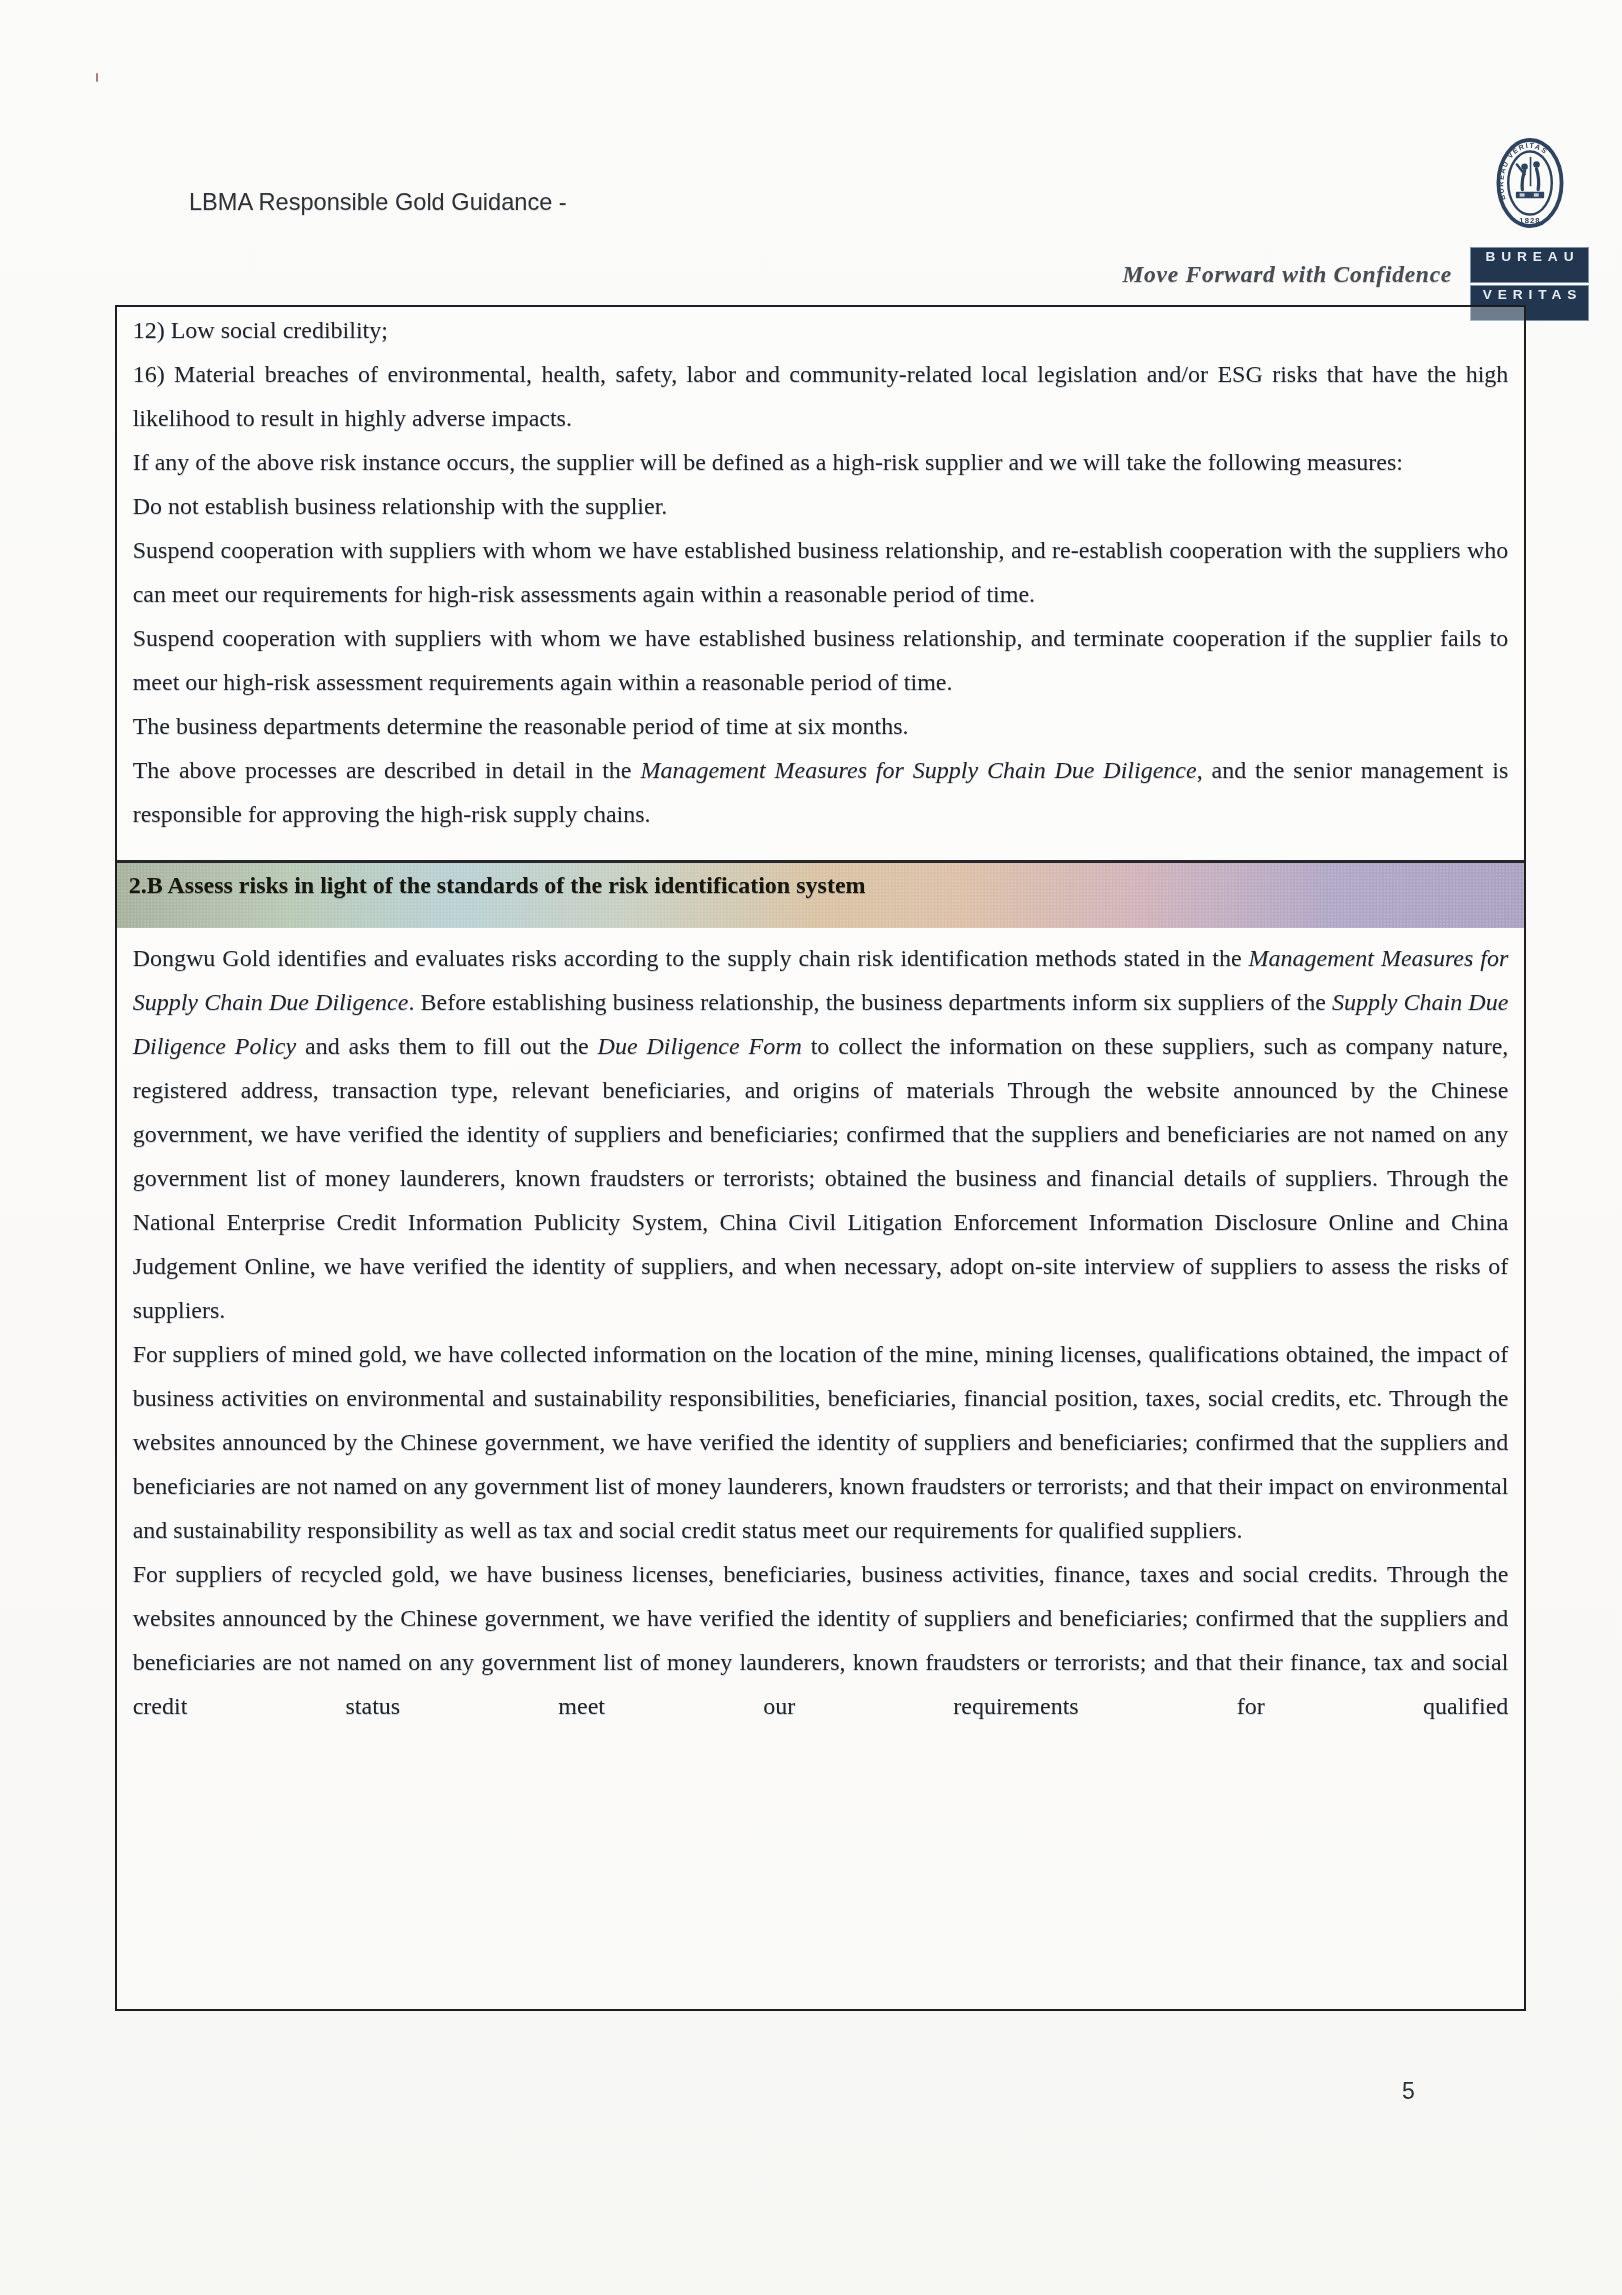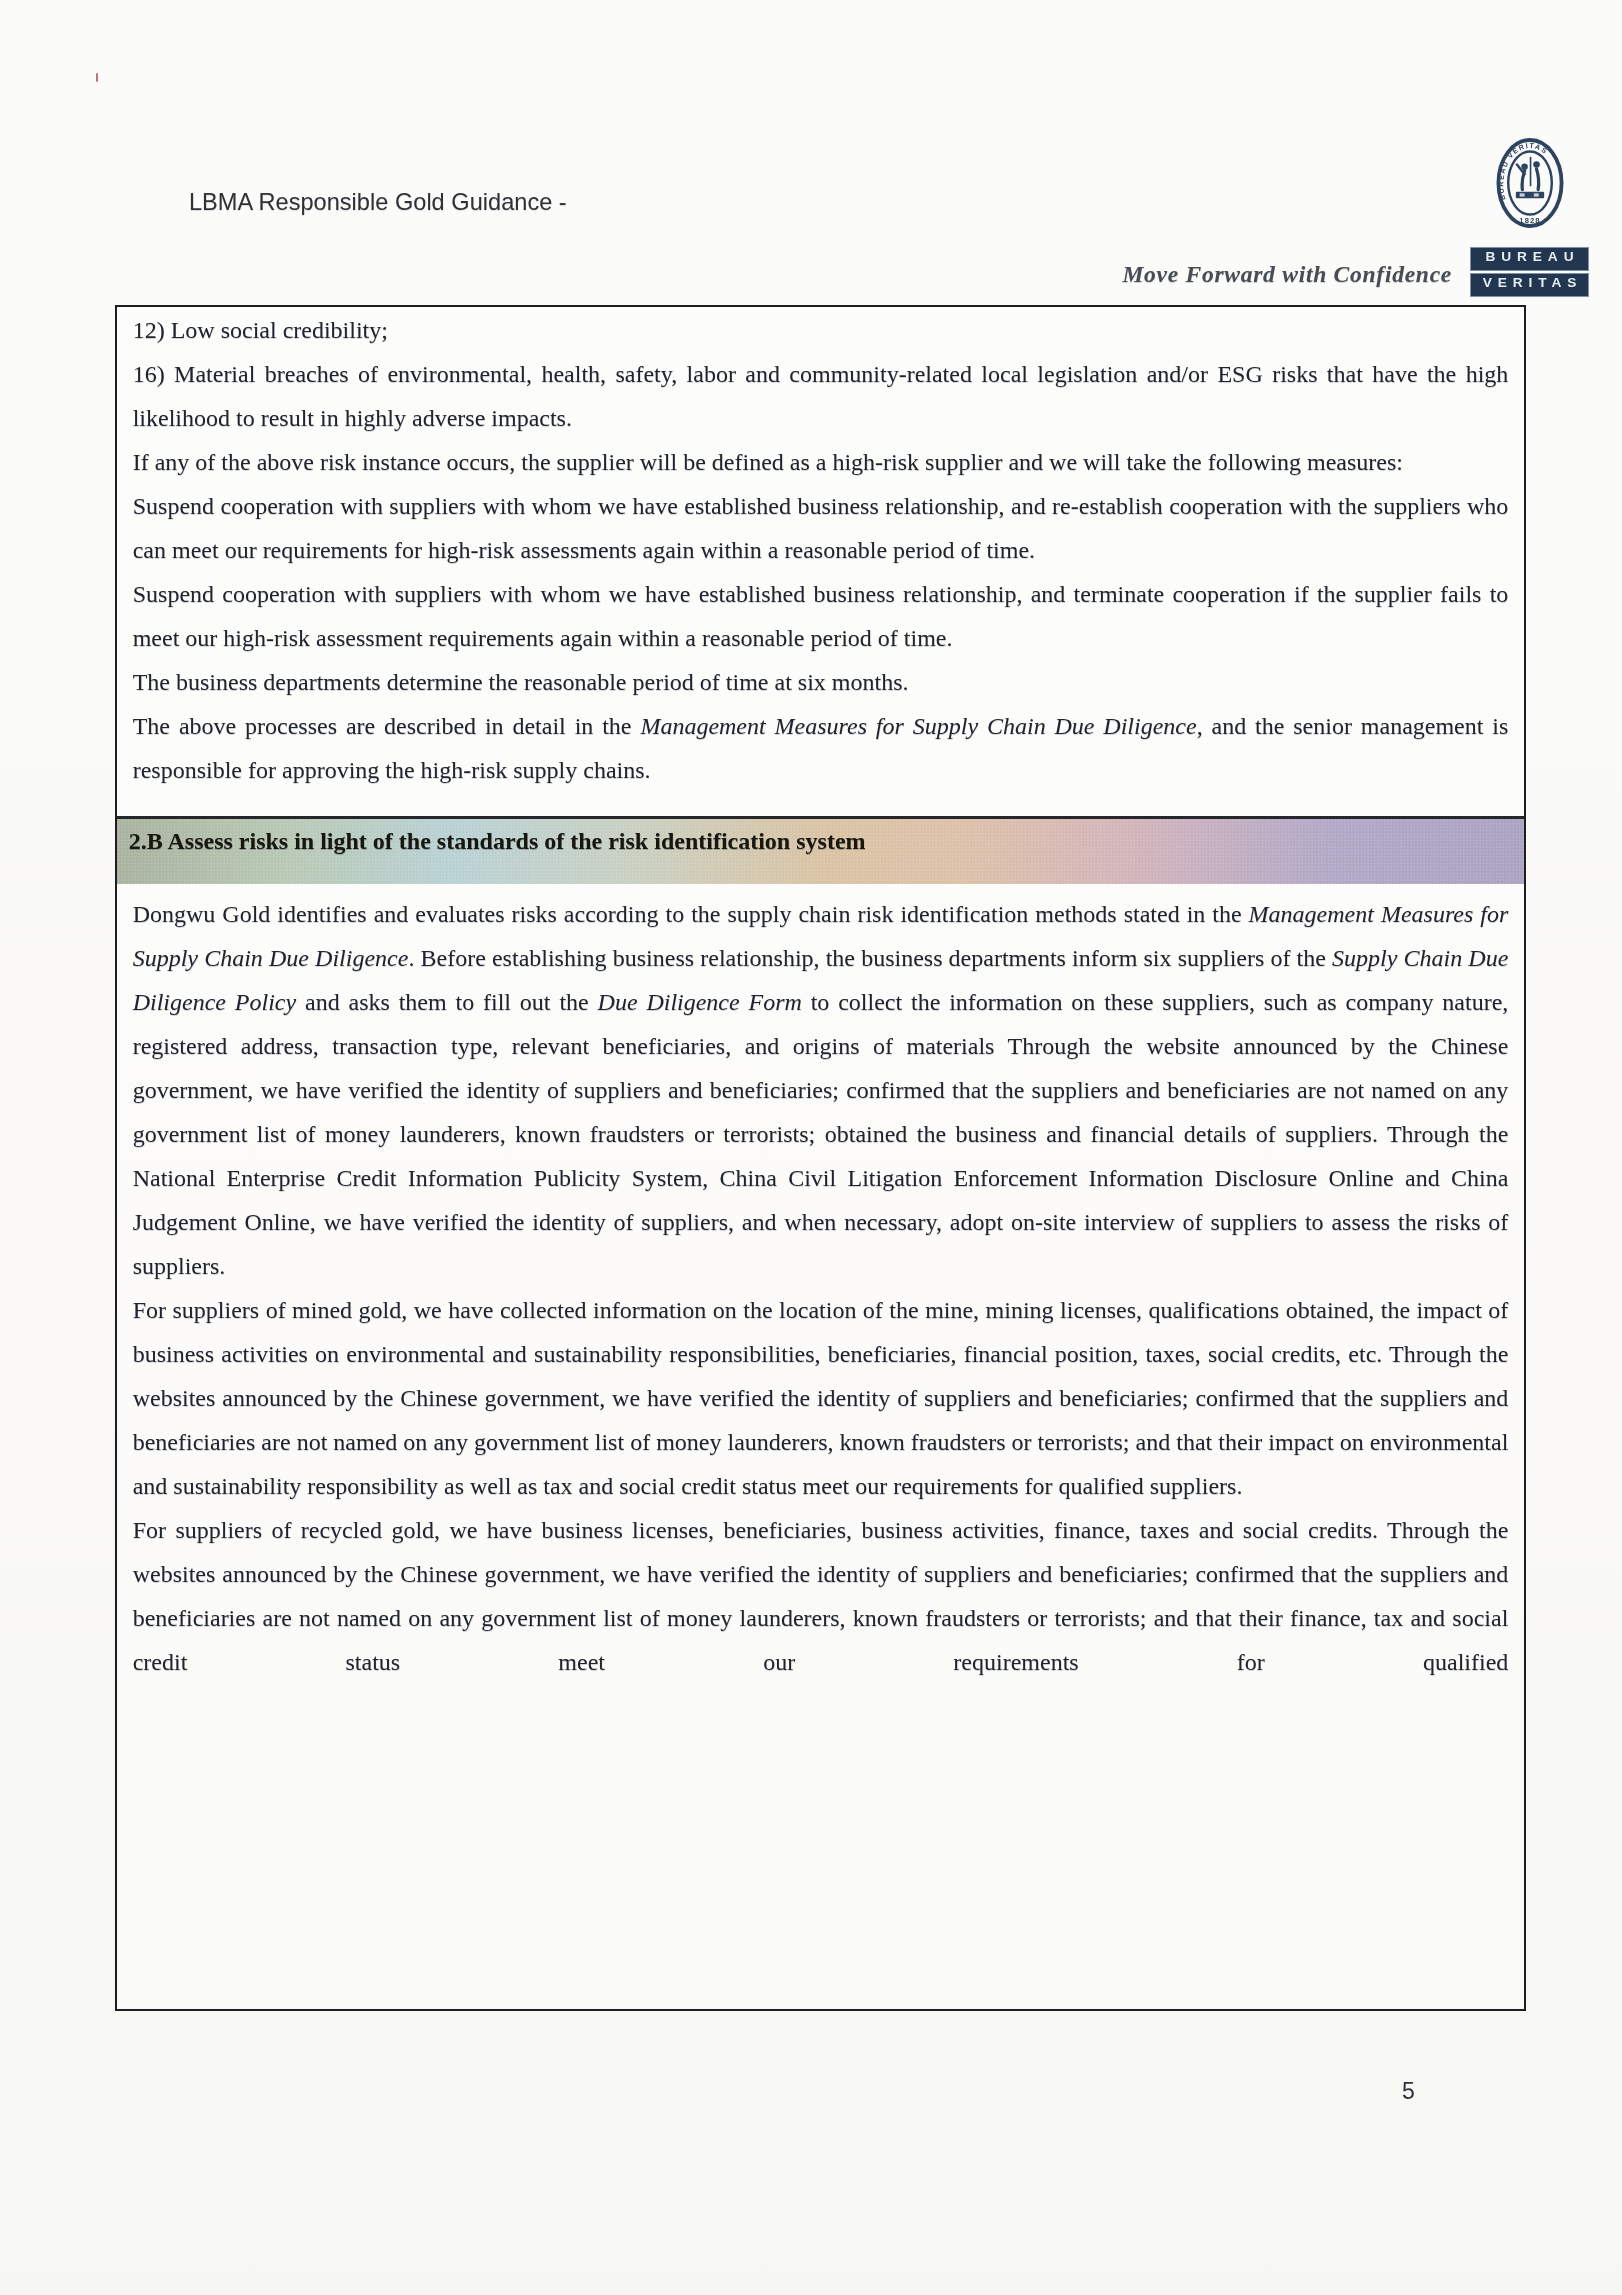--- a/index.html
+++ b/index.html
@@ -23,21 +23,21 @@
     position:absolute;top:261px;right:171px;
     font-family:"Liberation Serif", serif;
     font-style:italic;font-weight:700;
     font-size:23.6px;color:#474d53;letter-spacing:0.7px;
     text-shadow:0 0.7px 0.7px rgba(70,80,95,.25);
   }
   
   .logo{position:absolute;top:122px;right:34px;width:119px;}
   .logo svg{display:block;margin:0 auto;}
   .brand-box{
-    box-sizing:border-box;width:119px;height:24px;margin-top:2.6px;
+    box-sizing:border-box;width:119px;height:36px;margin-top:2.6px;
     background:var(--brand-navy,#22364f);
     border:1.3px solid #7e92ab;
     color:#e6ecf3;font-family:"Liberation Sans", sans-serif;
     font-weight:700;font-size:13.7px;line-height:17.7px;
     text-align:center;letter-spacing:5.9px;text-indent:5.9px;
   }
   
   .content-box{
     position:absolute;left:115px;top:305px;
     width:1411px;height:1706px;
@@ -125,20 +125,21 @@
       <div class="brand-box">BUREAU</div>
       <div class="brand-box">VERITAS</div>
     </div>
   </header>
 
   <main class="content-box">
     <div id="body-top">
         <p class="body-para"><span>12) Low social credibility;</span></p>
         <p class="body-para"><span>16) Material breaches of environmental, health, safety, labor and community-related local legislation and/or ESG risks that have the high likelihood to result in highly adverse impacts.</span></p>
         <p class="body-para"><span>If any of the above risk instance occurs, the supplier will be defined as a high-risk supplier and we will take the following measures:</span></p>
+        <p class="body-para"><span>Do not establish business relationship with the supplier.</span></p>
         <p class="body-para"><span>Suspend cooperation with suppliers with whom we have established business relationship, and re-establish cooperation with the suppliers who can meet our requirements for high-risk assessments again within a reasonable period of time.</span></p>
         <p class="body-para"><span>Suspend cooperation with suppliers with whom we have established business relationship, and terminate cooperation if the supplier fails to meet our high-risk assessment requirements again within a reasonable period of time.</span></p>
         <p class="body-para"><span>The business departments determine the reasonable period of time at six months.</span></p>
         <p class="body-para"><span>The above processes are described in detail in the </span><i>Management Measures for Supply Chain Due Diligence</i><span>, and the senior management is responsible for approving the high-risk supply chains.</span></p>
       </div>
 
     <div class="section-band" id="section-band" style="background: linear-gradient(90deg, rgb(168, 178, 158) 0%, rgb(184, 200, 180) 12%, rgb(185, 209, 212) 24%, rgb(201, 207, 192) 37%, rgb(217, 195, 164) 50%, rgb(220, 192, 168) 60%, rgb(210, 180, 186) 72%, rgb(177, 168, 198) 86%, rgb(170, 162, 192) 100%); margin-top: 24px;">
       <span>2.B Assess risks in light of the standards of the risk identification system</span>
     </div>
 

